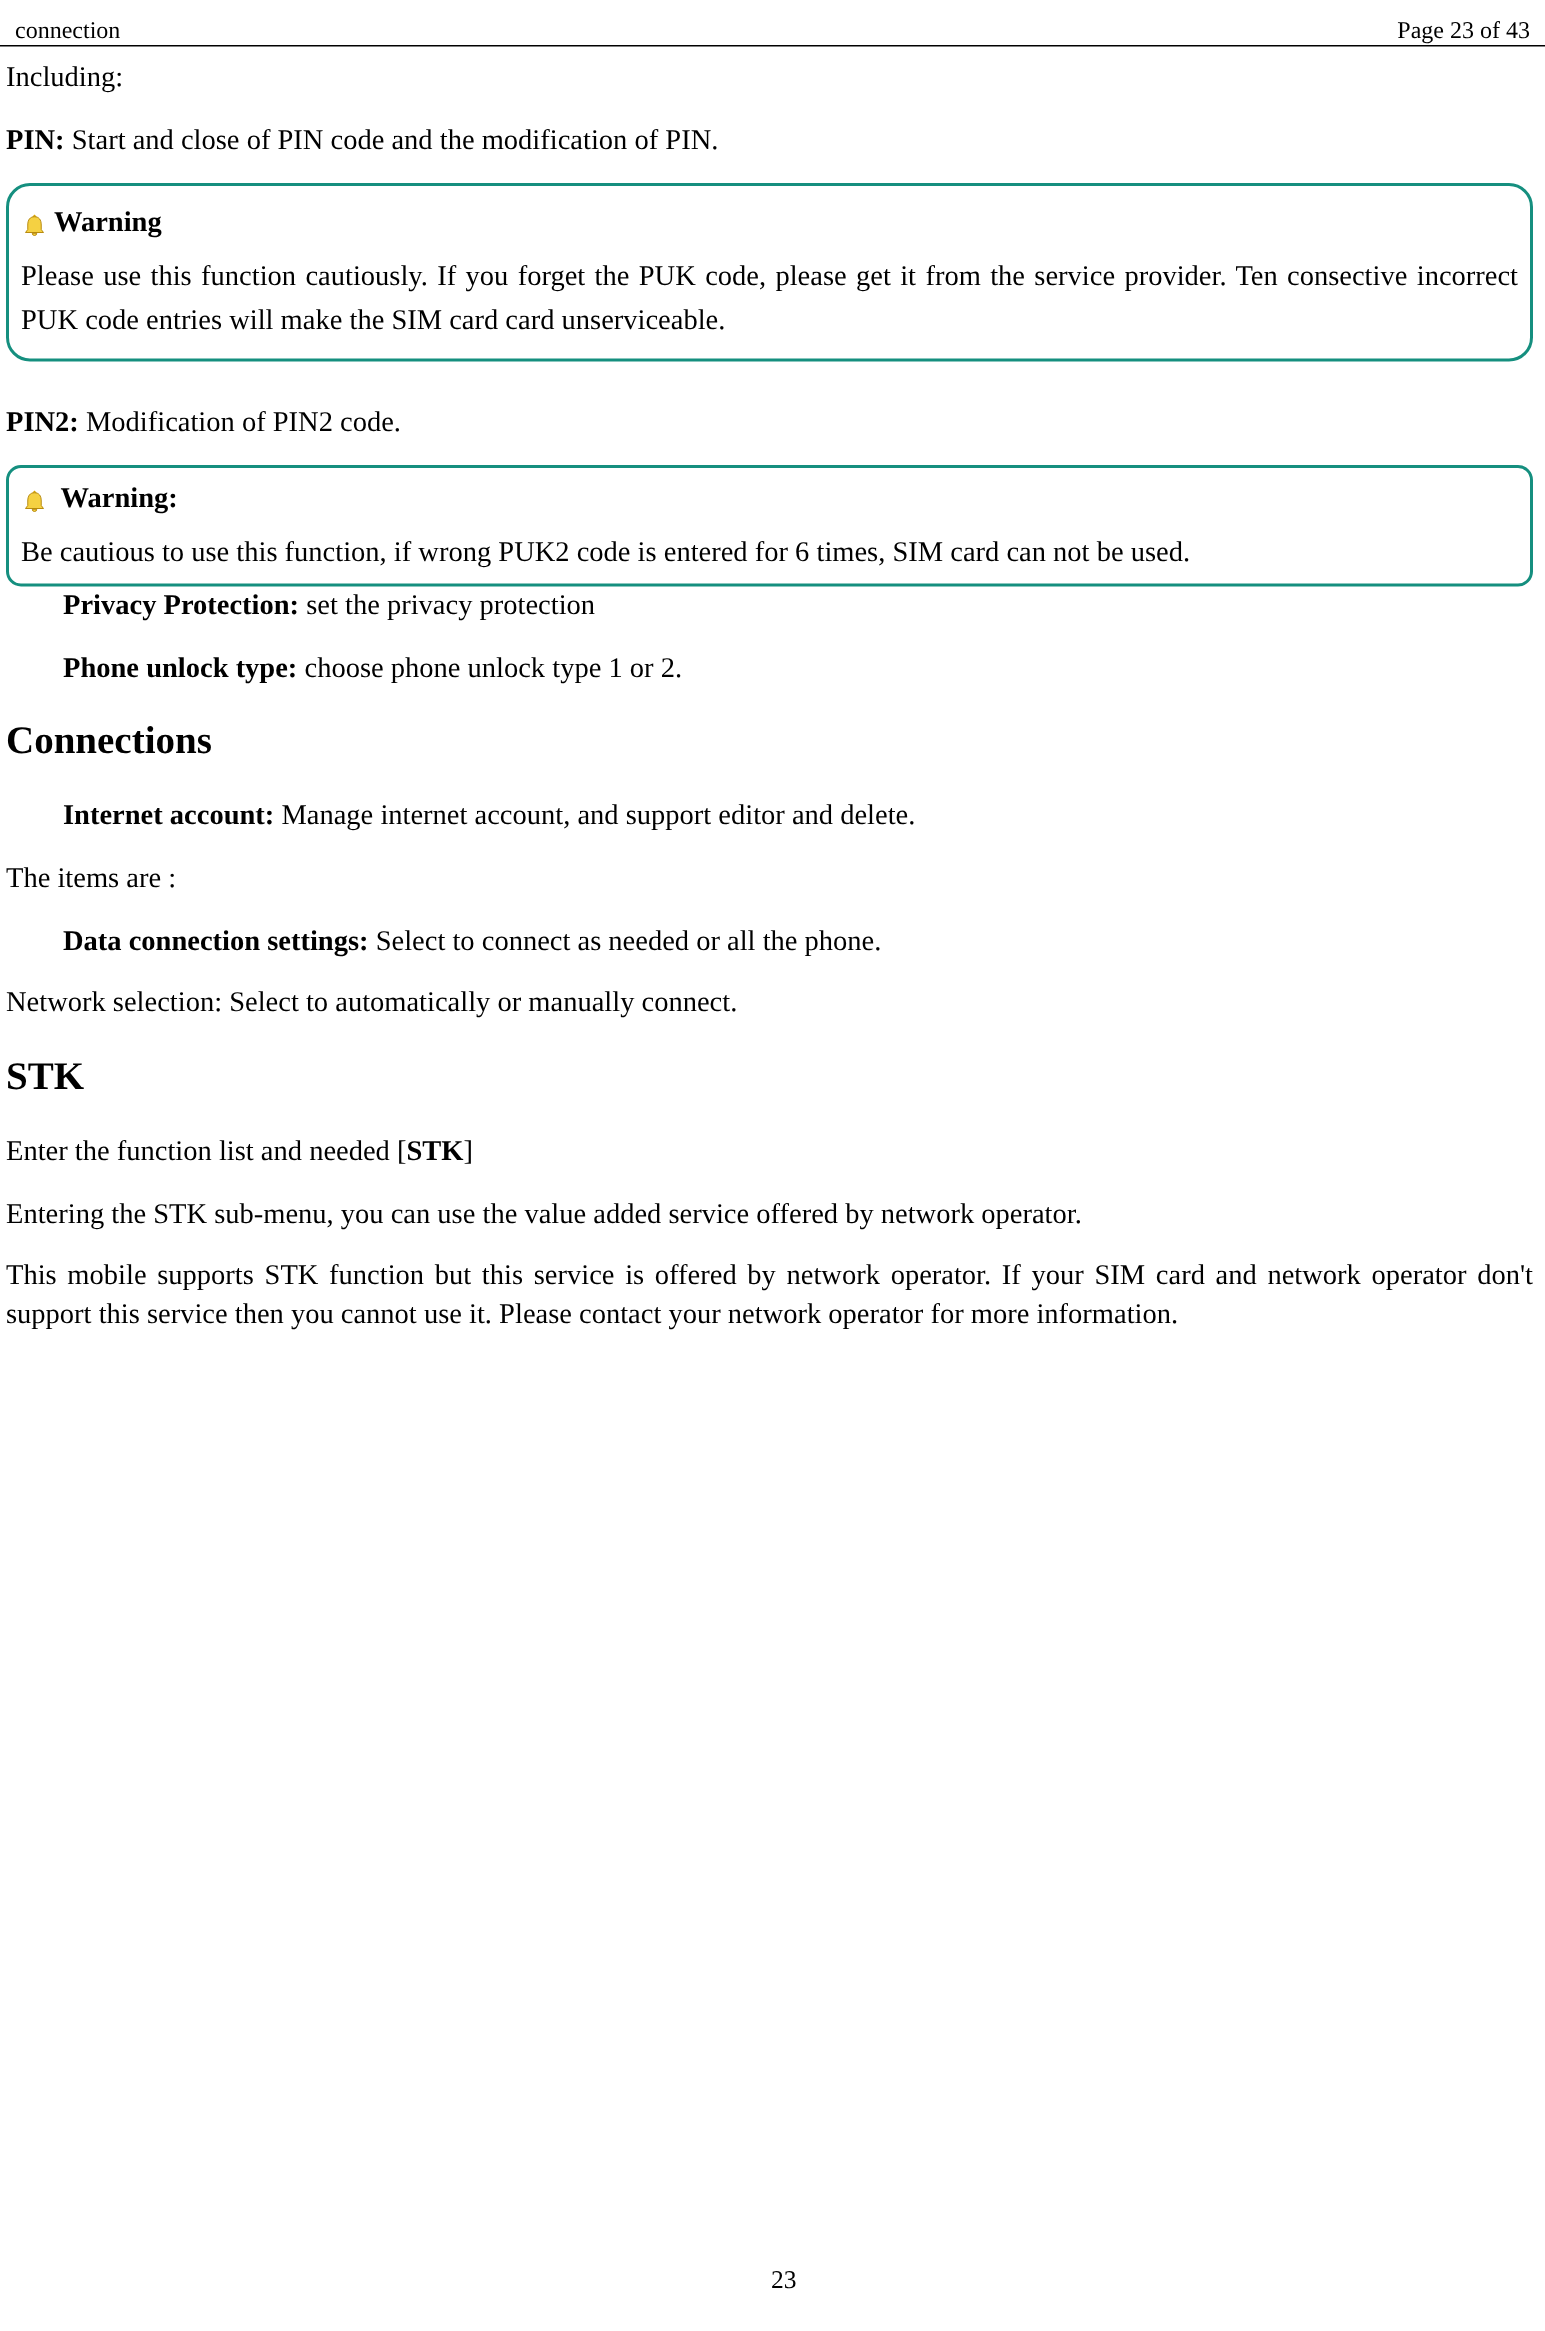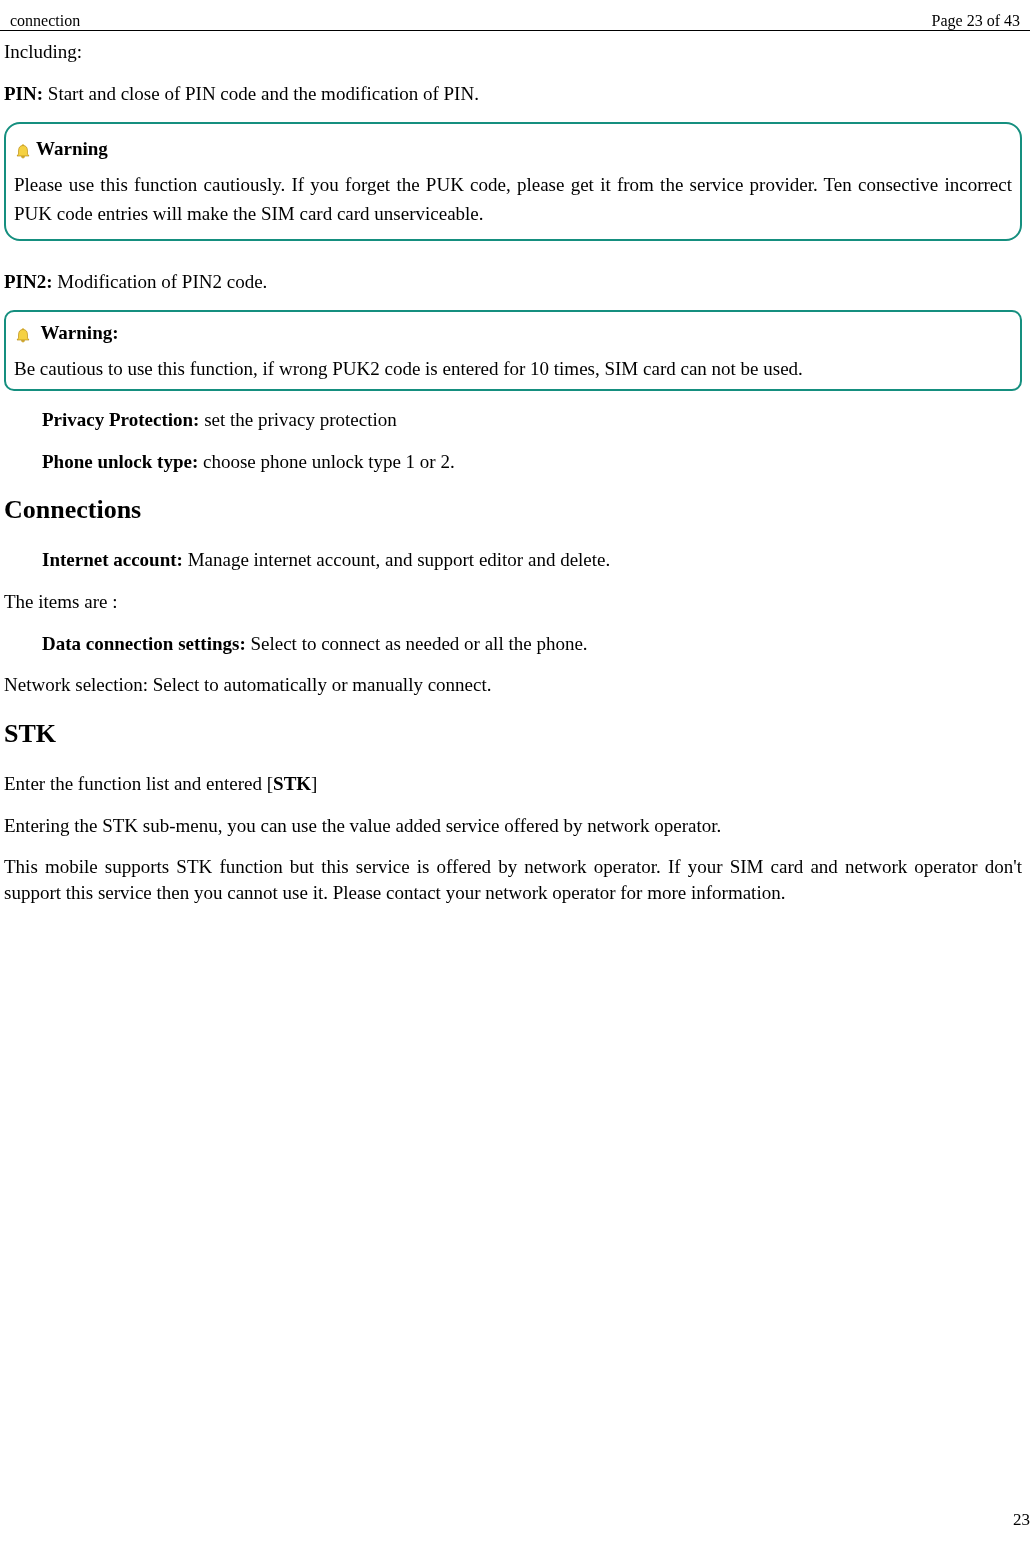--- a/index.html
+++ b/index.html
@@ -39,39 +39,39 @@
     border-radius: 16px;
     padding: 10px 8px 10px 8px;
     margin-bottom: 16px;
     text-align: justify;
     line-height: 1.55;
   }
   .warning-box-2 {
     border: 2.5px solid #158f7f;
     border-radius: 10px;
     padding: 6px 8px 6px 8px;
-    margin-bottom: 16px;
+    margin-bottom: 0;
     line-height: 1.55;
   }
   .warn-icon {
     display: inline-block;
     width: 18px;
     height: 18px;
     vertical-align: middle;
     margin-right: 4px;
   }
   .warn-icon svg { width: 18px; height: 18px; display: block; }
   .warn-head-row { margin-bottom: 6px; }
   .warn-label { font-weight: bold; font-size: 19px; }
   .page-number {
     position: absolute;
     bottom: 24px;
     left: 15px;
     right: 0;
-    text-align: right;
+    text-align: center;
     font-size: 17px;
   }
 </style>
 </head>
 <body>
 
 <div class="header">
   <span>connection</span>
   <span>Page 23 of 43</span>
 </div>
@@ -104,21 +104,21 @@
   <div class="warning-box-2">
     <div class="warn-head-row">
       <span class="warn-icon">
         <svg viewBox="0 0 18 18">
             <path d="M9 2 L7.5 3.5 L10.5 3.5 Z" fill="#d9a400"></path>
             <path d="M9 3.5 C6 3.5 4.5 5.5 4.5 9 L4.5 12 L3 14 L15 14 L13.5 12 L13.5 9 C13.5 5.5 12 3.5 9 3.5 Z" fill="#f5d142" stroke="#b08000" stroke-width="0.6"></path>
             <path d="M7.5 14.5 A1.5 1.5 0 0 0 10.5 14.5 Z" fill="#f5d142" stroke="#b08000" stroke-width="0.6"></path>
           </svg>
       </span><span class="warn-label">  Warning:</span>
     </div>
-    <div>Be cautious to use this function, if wrong PUK2 code is entered for 10 times, SIM card can not be used.</div>
+    <div>Be cautious to use this function, if wrong PUK2 code is entered for 6 times, SIM card can not be used.</div>
   </div>
 
   <div class="para indent">
     <span class="bold">Privacy Protection:</span><span> set the privacy protection</span>
   </div>
 
 
   <div class="para indent">
     <span class="bold">Phone unlock type:</span><span> choose phone unlock type 1 or 2.</span>
   </div>
@@ -133,21 +133,21 @@
 
   <div class="para indent">
     <span class="bold">Data connection settings:</span><span> Select to connect as needed or all the phone.</span>
   </div>
 
   <div class="para">Network selection: Select to automatically or manually connect.</div>
 
   <div class="h2">STK</div>
 
   <div class="para">
-    <span>Enter the function list and entered [</span><span class="bold">STK</span><span>]</span>
+    <span>Enter the function list and needed [</span><span class="bold">STK</span><span>]</span>
   </div>
 
   <div class="para">Entering the STK sub-menu, you can use the value added service offered by network operator.</div>
 
   <div class="para justify">This mobile supports STK function but this service is offered by network operator. If your SIM card and network operator don't support this service then you cannot use it. Please contact your network operator for more information.</div>
 
 </div>
 
 <div class="page-number">23</div>
 

